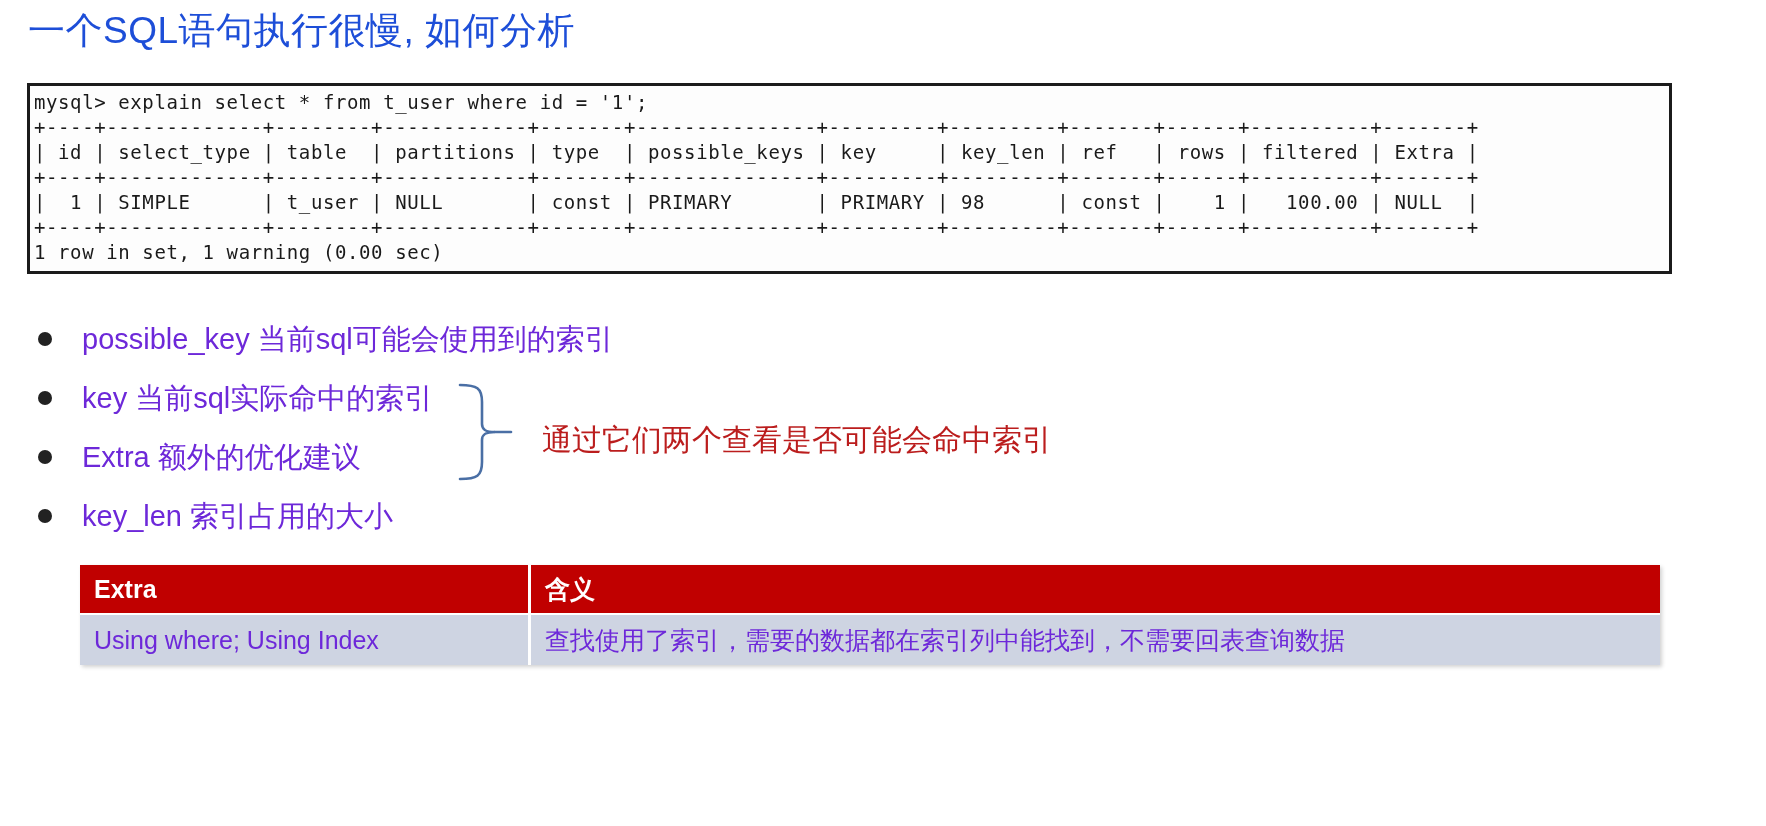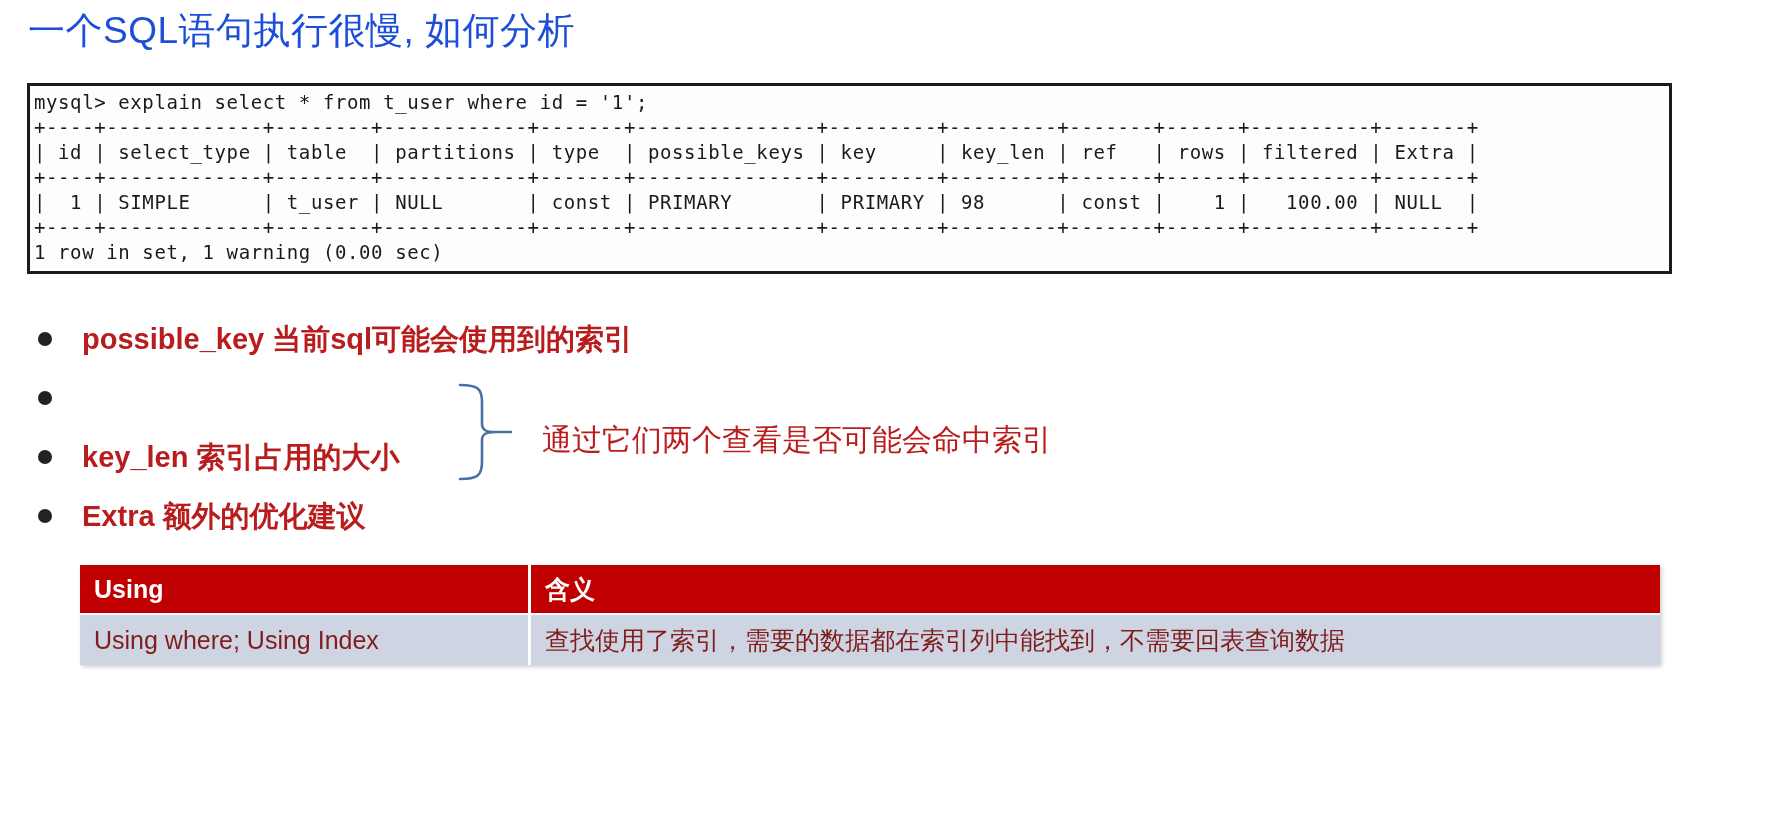--- a/index.html
+++ b/index.html
@@ -66,24 +66,23 @@
     width: 14px;
     height: 14px;
     border-radius: 50%;
     background: #222222;
     margin-top: 12px;
     margin-right: 30px;
     flex: 0 0 auto;
   }
   .bullet-text {
     font-size: 29px;
-    color: #b91c1c;
+    color: #6d28d9;
     line-height: 38px;
     white-space: nowrap;
-    font-weight: bold;
   }
 
   
   #brace-group {
     position: absolute;
     left: 455px;
     top: 382px;
     width: 60px;
     height: 100px;
   }
@@ -118,21 +117,21 @@
     background: #c00000;
     color: #ffffff;
     font-size: 25px;
     font-weight: bold;
     height: 48px;
     border-right: 3px solid #ffffff;
   }
   #extra-table thead th:last-child { border-right: none; font-family: Liberation Mono, monospace; }
   #extra-table tbody td {
     font-size: 25px;
-    color: #7f1d1d;
+    color: #6d28d9;
     height: 50px;
     border-right: 3px solid #ffffff;
     border-top: 2px solid #ffffff;
   }
   #extra-table tbody td:last-child { border-right: none; }
   #extra-table tbody tr.row-shade-a td { background: #ced4e2; }
   #extra-table tbody tr.row-shade-b td { background: #e8eaf4; }
   .col-extra { width: 420px; }
 </style>
 </head>
@@ -152,47 +151,48 @@
 
 <div id="bullet-list">
 
   <div class="bullet-row">
     <span class="bullet-dot"></span>
     <span class="bullet-text">possible_key  当前sql可能会使用到的索引</span>
   </div>
 
   <div class="bullet-row">
     <span class="bullet-dot"></span>
+    <span class="bullet-text">key 当前sql实际命中的索引</span>
+  </div>
+
+  <div class="bullet-row">
+    <span class="bullet-dot"></span>
+    <span class="bullet-text">Extra 额外的优化建议</span>
   </div>
 
   <div class="bullet-row">
     <span class="bullet-dot"></span>
     <span class="bullet-text">key_len 索引占用的大小</span>
-  </div>
-
-  <div class="bullet-row">
-    <span class="bullet-dot"></span>
-    <span class="bullet-text">Extra 额外的优化建议</span>
   </div>
 
 </div>
 
 <div id="brace-group">
   <svg width="60" height="100" viewBox="0 0 60 100" fill="none">
     <path d="M5 3 C22 3 27 6 27 20 L27 42 C27 48 31 50 40 50 C31 50 27 52 27 58 L27 80 C27 94 22 97 5 97" stroke="#4a6fa5" stroke-width="2.6" fill="none" stroke-linecap="round"></path>
     <path d="M40 50 L56 50" stroke="#4a6fa5" stroke-width="2.6" stroke-linecap="round"></path>
   </svg>
 </div>
 
 <div id="red-annotation">通过它们两个查看是否可能会命中索引</div>
 
 <table id="extra-table">
   <thead>
     <tr>
-      <th class="col-extra">Using</th>
+      <th class="col-extra">Extra</th>
       <th>含义</th>
     </tr>
   </thead>
   <tbody>
     <tr class="row-shade-a">
       <td class="col-extra">Using where; Using Index</td>
       <td>查找使用了索引，需要的数据都在索引列中能找到，不需要回表查询数据</td>
     </tr>
   </tbody>
 </table>

